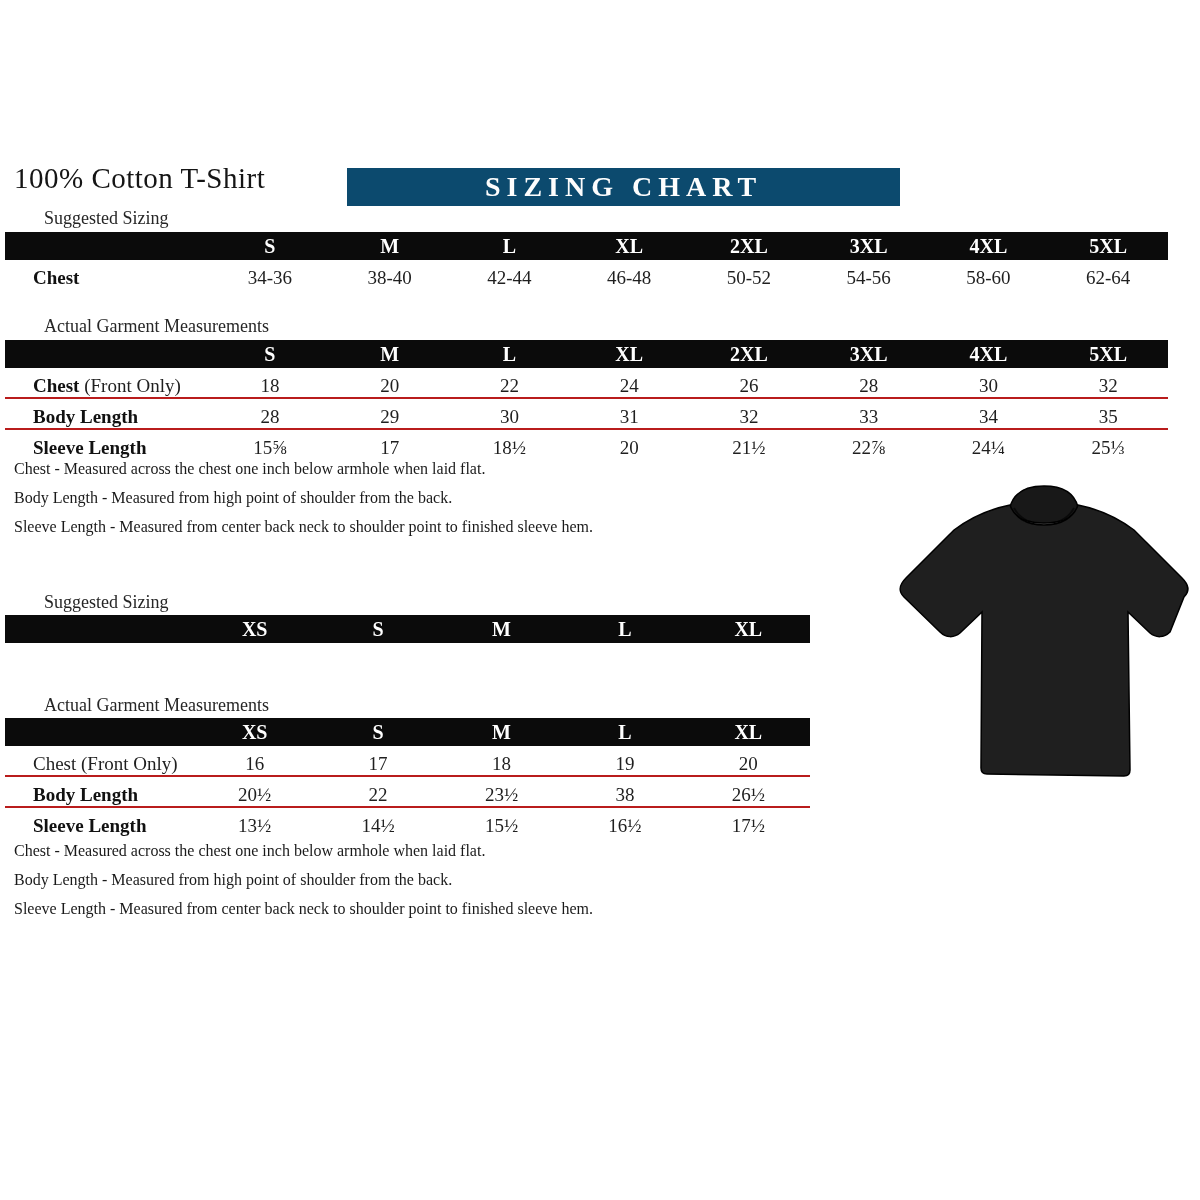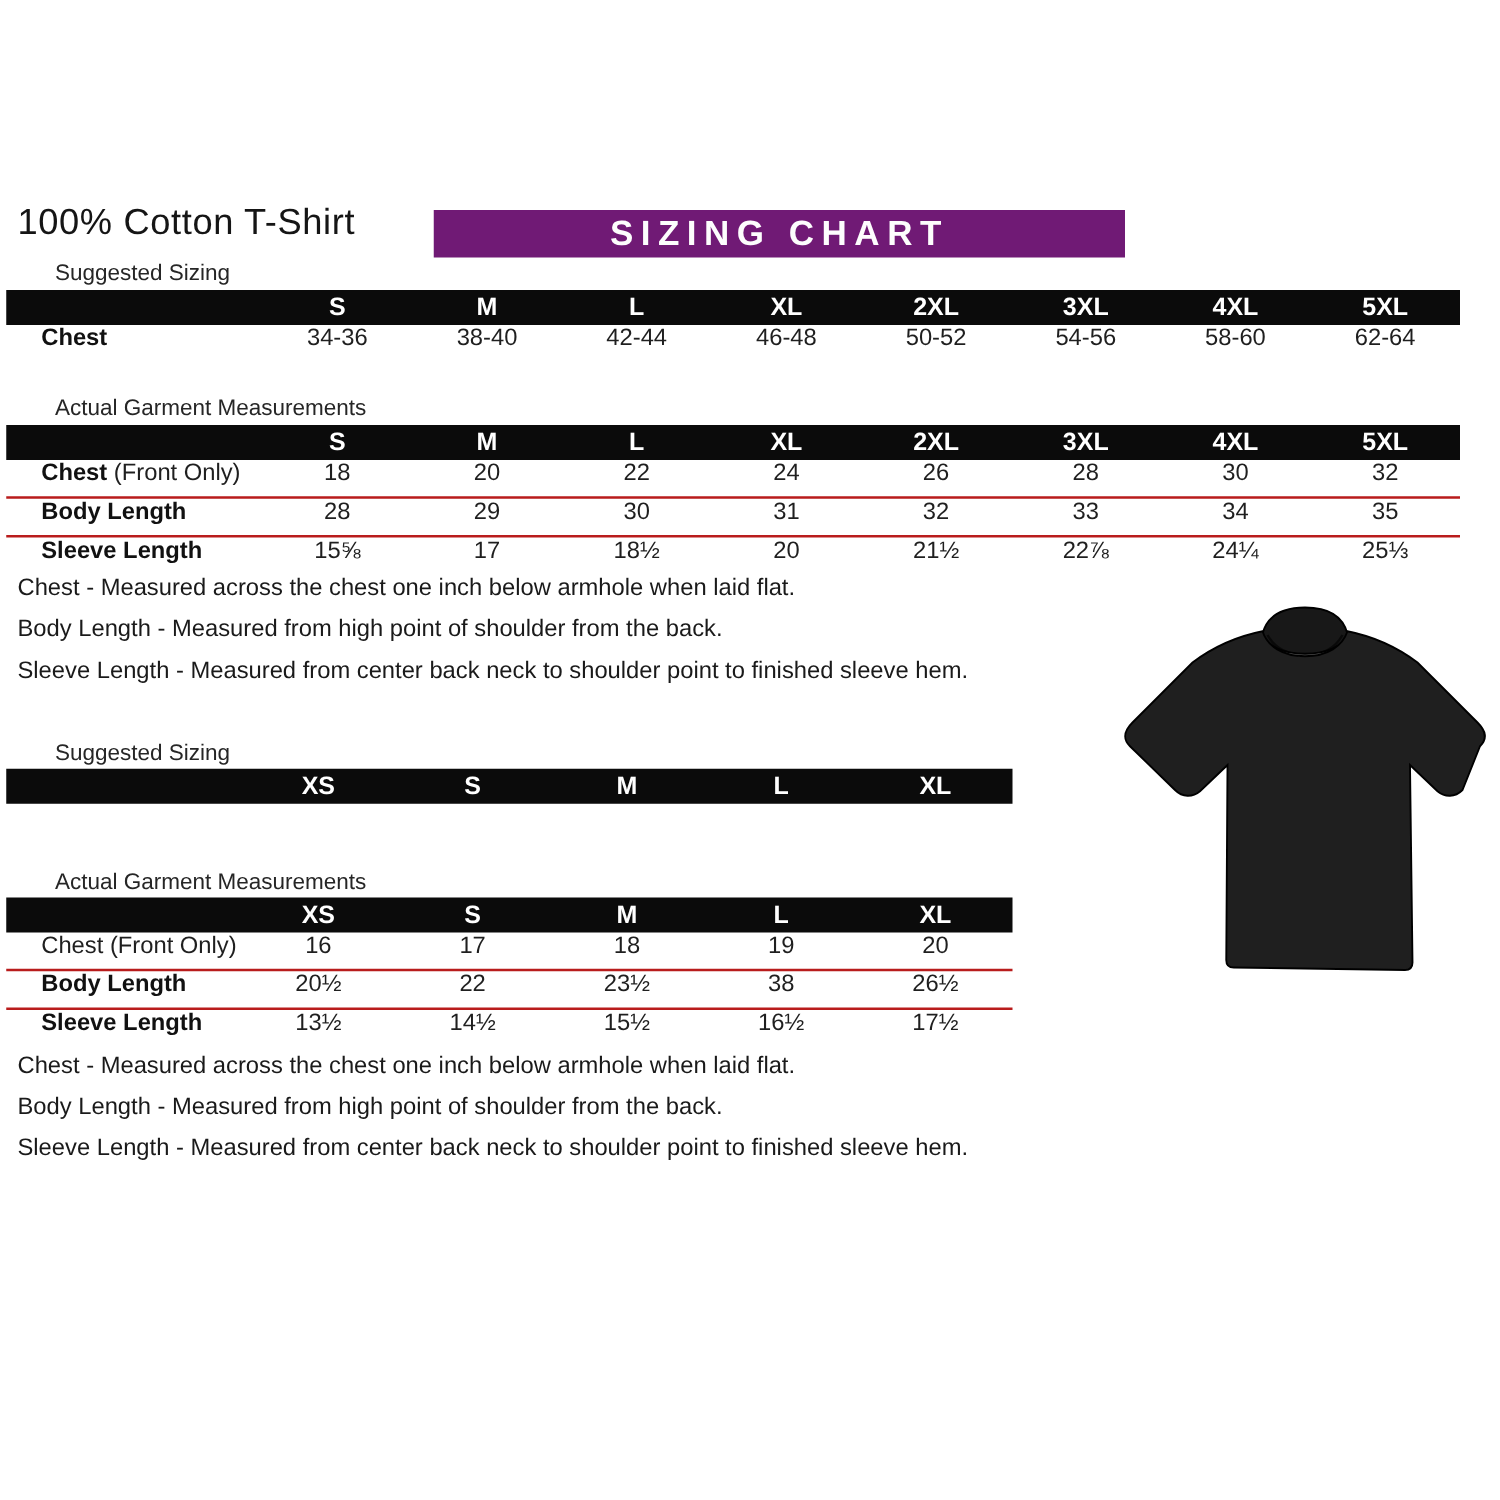--- a/index.html
+++ b/index.html
@@ -1,52 +1,52 @@
 <!DOCTYPE html>
 <html><head>
 <meta charset="utf-8">
 <style>
   html,body{margin:0;padding:0;background:#ffffff;}
   #canvas{
     position:relative;width:1200px;height:1200px;background:#ffffff;
-    font-family:Liberation Sans, sans-serif;color:#1c1c1c;overflow:hidden;
+    font-family:Liberation Serif, serif;color:#1c1c1c;overflow:hidden;
   }
   .abs{position:absolute;}
 
   
   .adult-title{left:14px;top:162px;font-size:29px;font-weight:500;color:#151515;letter-spacing:0.5px;}
   .banner{
-    left:347px;top:168px;width:553px;height:38px;background:#701a75;
+    left:347px;top:168px;width:553px;height:38px;background:#0c4a6e;
     color:#fdfdfd;font-weight:bold;font-size:28px;letter-spacing:6px;
     display:flex;align-items:center;justify-content:center;
   }
   .section-label{font-size:18px;color:#262626;margin-left:36px;}
   .lbl-sg1{left:8px;top:208px;}
   .lbl-ag1{left:8px;top:316px;}
   .lbl-sg2{left:8px;top:592px;}
   .lbl-ag2{left:8px;top:695px;}
   .youth-title{left:5px;top:547px;font-size:29px;font-weight:bold;color:#101010;}
 
   
   .sizing-table{position:absolute;}
   #adult-suggested{left:5px;top:232px;width:1163px;--labelw:205px;}
   #adult-actual{left:5px;top:340px;width:1163px;--labelw:205px;}
   #youth-suggested{left:5px;top:615px;width:805px;--labelw:188px;}
   #youth-actual{left:5px;top:718px;width:805px;--labelw:188px;}
   .thead{height:28px;background:#0b0b0b;display:flex;align-items:center;}
   .hcell{flex:1;color:#fff;font-weight:bold;font-size:20px;text-align:center;line-height:1;}
   .hcell.first{flex:0 0 var(--labelw);}
-  .trow{display:flex;align-items:flex-start;height:29px;}
+  .trow{display:flex;align-items:flex-end;height:29px;}
   .trow + .trow{border-top:2px solid #b91c1c;}
   .cell{flex:1;text-align:center;font-size:19px;color:#1f1f1f;}
   .cell.label{flex:0 0 var(--labelw);text-align:left;padding-left:28px;box-sizing:border-box;}
   .cell.label b{font-weight:bold;color:#111;}
 
   
-  .notes{left:14px;font-size:19px;color:#1a1a1a;}
+  .notes{left:14px;font-size:16px;color:#1a1a1a;}
   .notes .note-line{margin:0 0 11px 0;}
   .notes-1{top:460px;}
   .notes-2{top:842px;}
 
   
   .tshirt-wrap{left:893px;top:483px;width:302px;height:330px;}
 </style>
 </head>
 <body>
 

